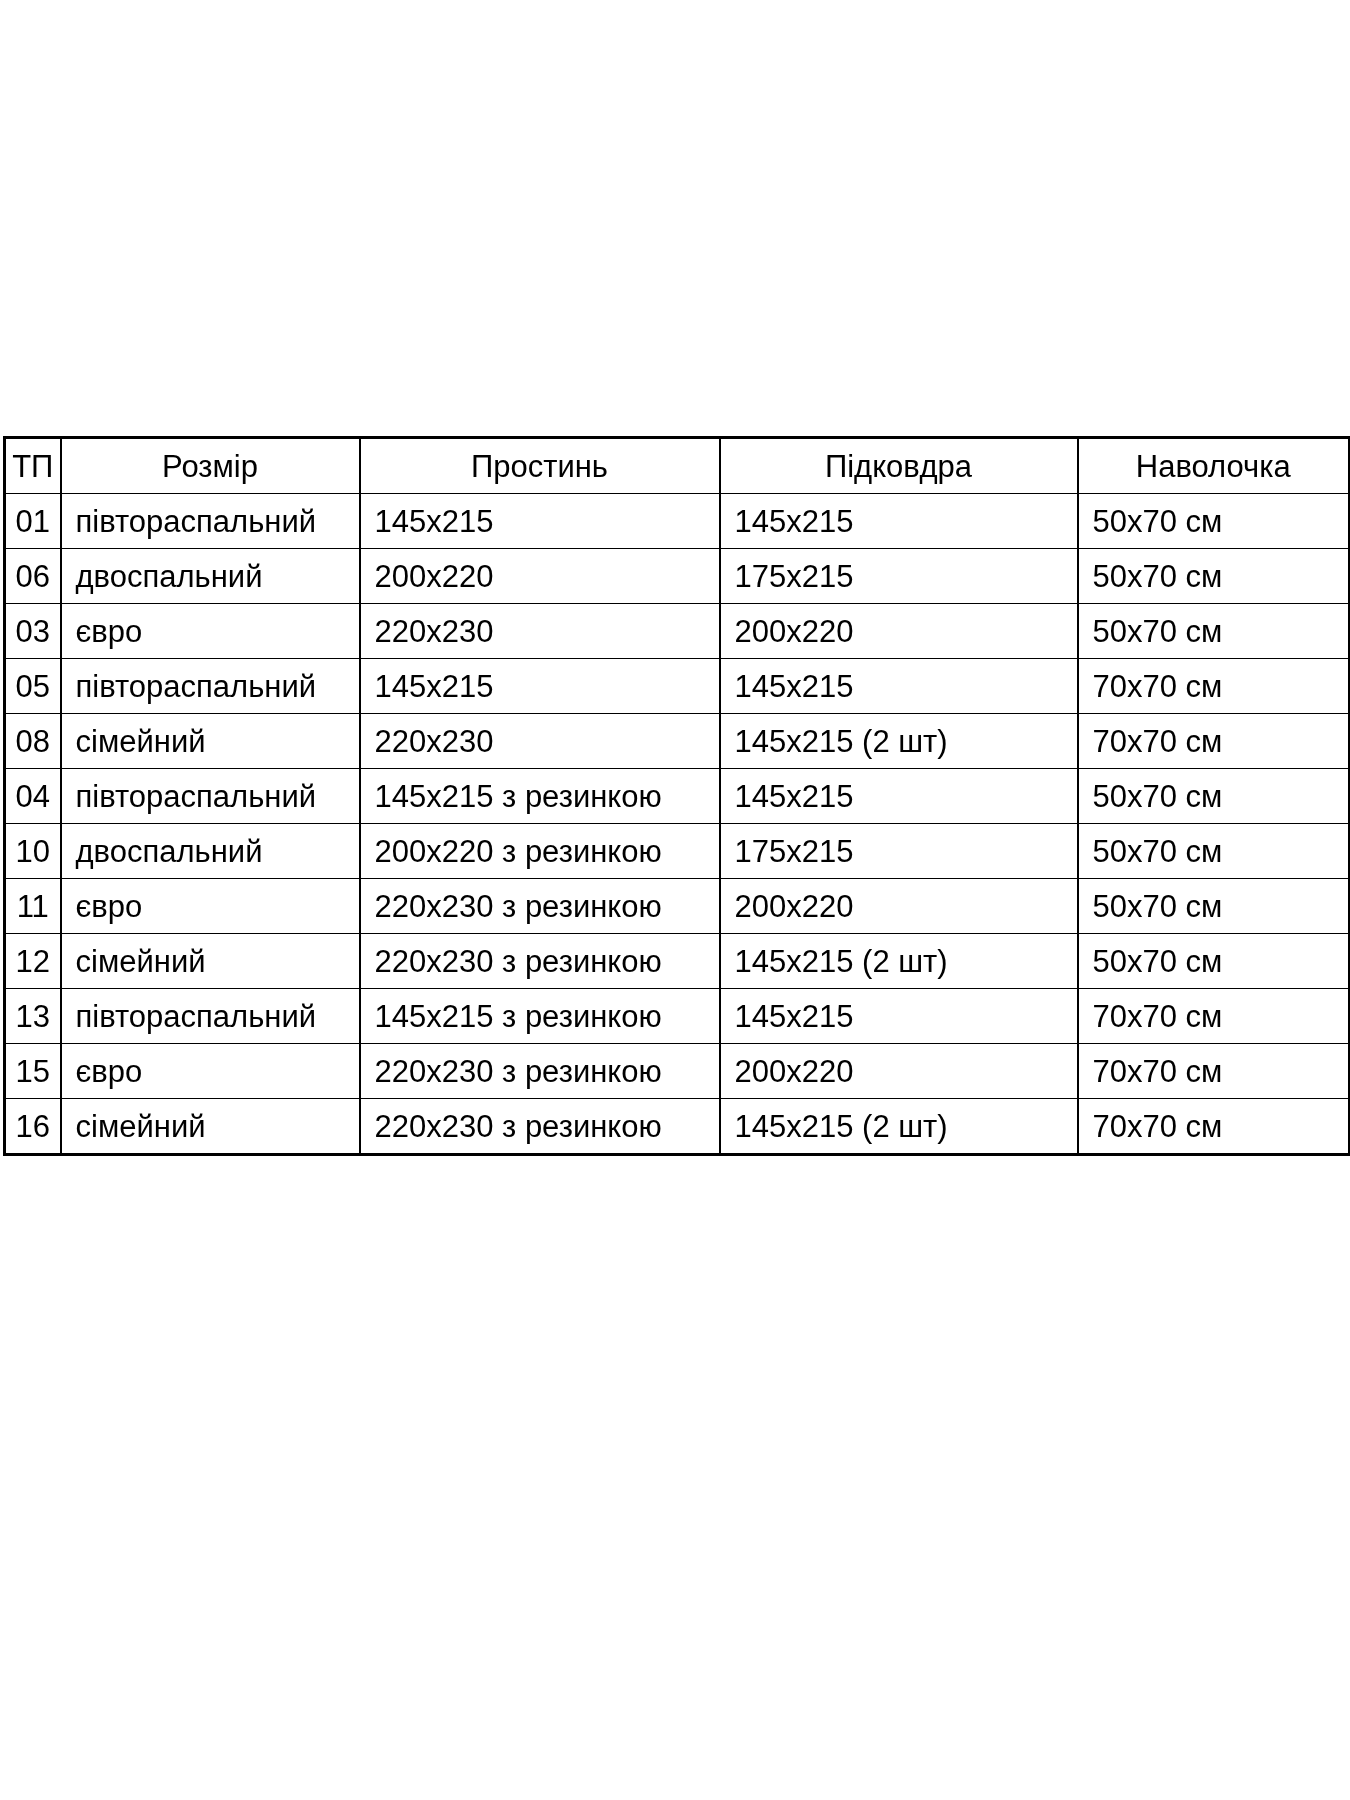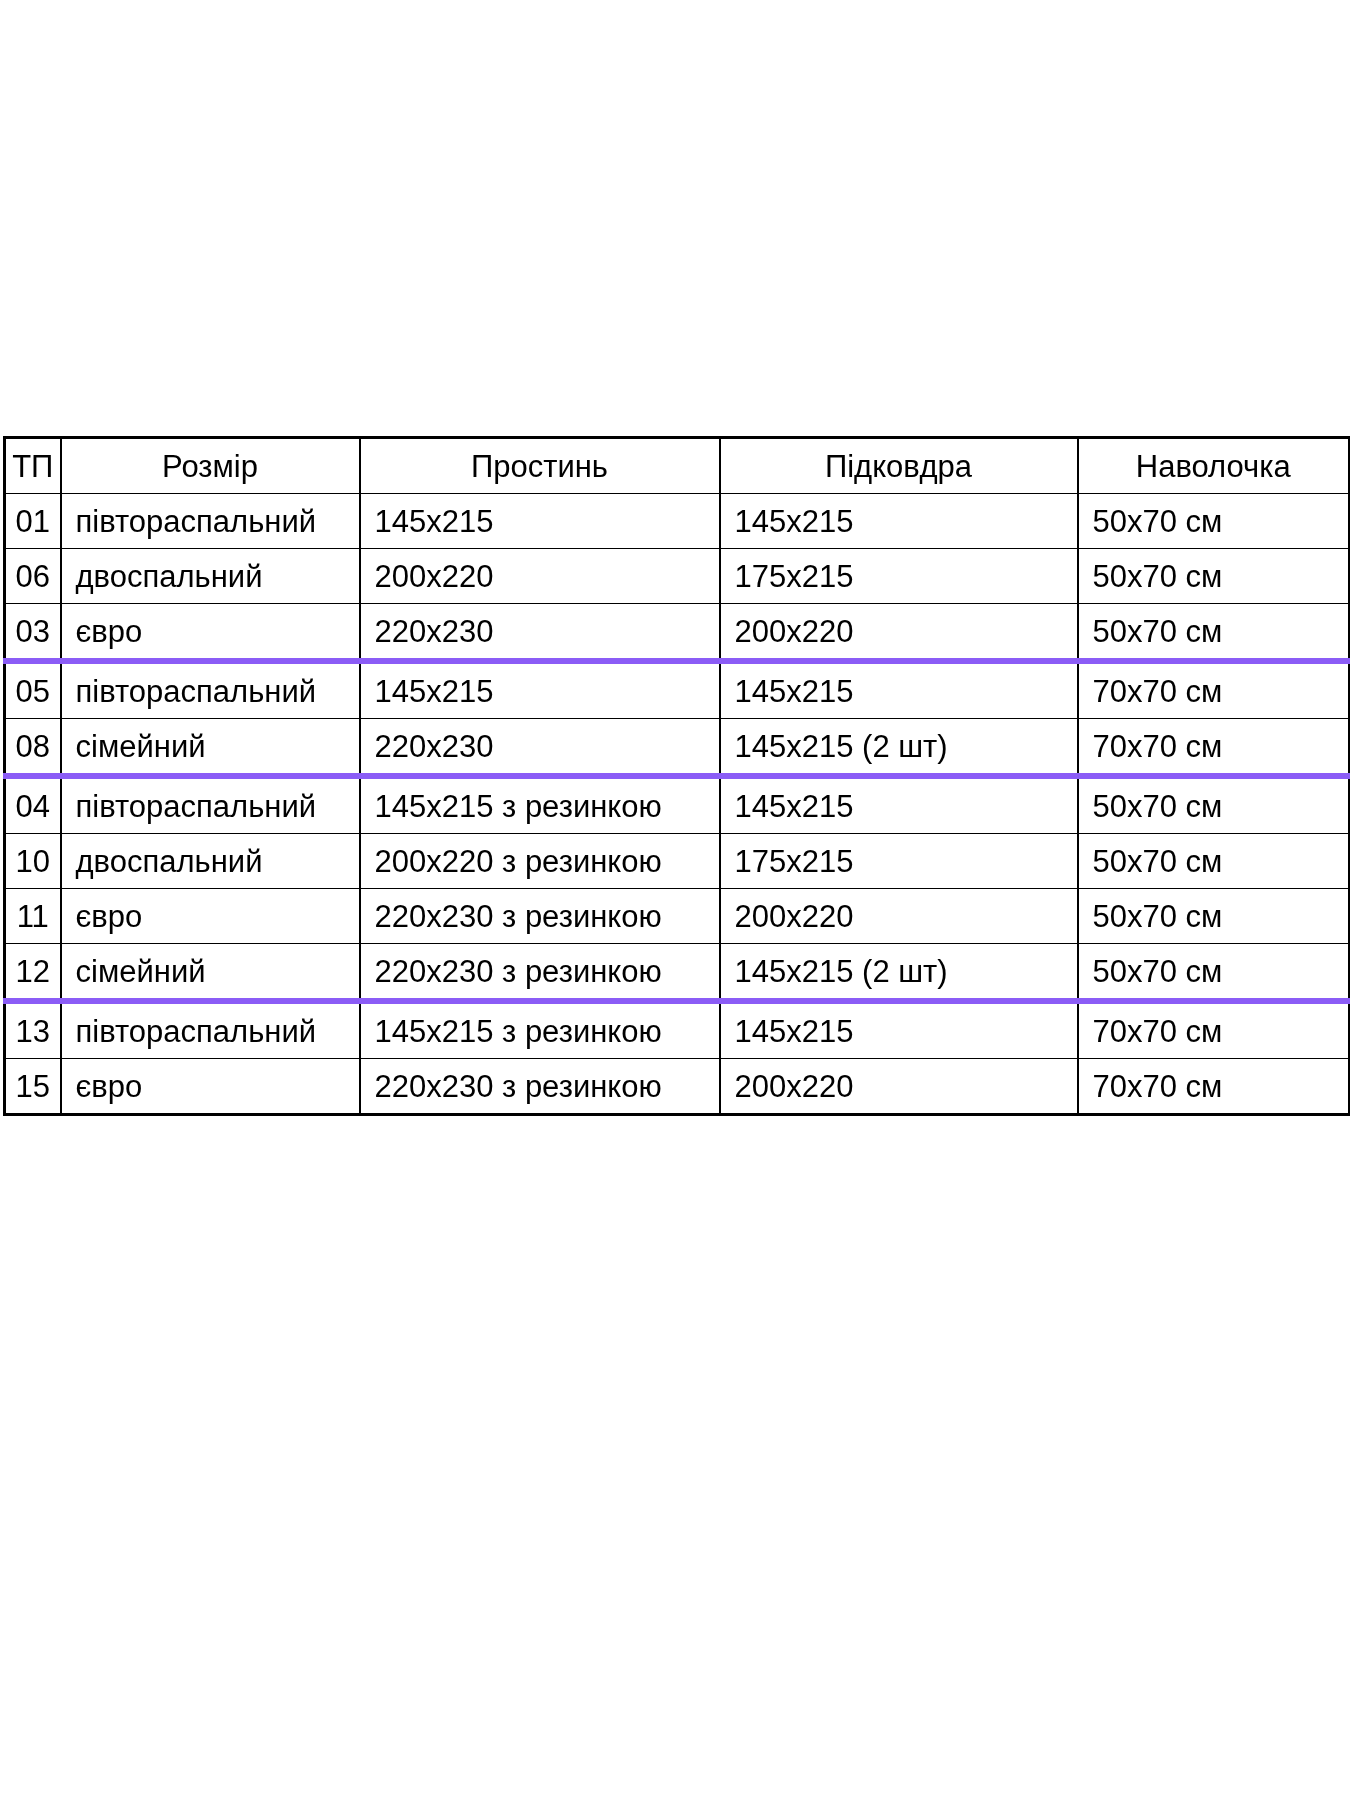--- a/index.html
+++ b/index.html
@@ -45,21 +45,21 @@
     padding: 0 4px;
     margin-left: 48px;
   }
   .size-table td:first-child,
   .size-table th:first-child {
     text-align: center;
     padding: 0;
   }
   
   .size-table tbody tr.group-start > td {
-    border-top: 6px solid #8b5cf6;
+    border-top: 1px solid #8b5cf6;
   }
 </style>
 </head>
 <body>
 
 <table class="size-table">
   <colgroup>
     <col style="width:56px">
     <col style="width:299px">
     <col style="width:360px">
@@ -146,14 +146,21 @@
         <td>145x215</td>
         <td>70x70 см</td>
       </tr>
       <tr>
         <td>15</td>
         <td>євро</td>
         <td>220x230 з резинкою</td>
         <td>200x220</td>
         <td>70x70 см</td>
       </tr>
+      <tr>
+        <td>16</td>
+        <td>сімейний</td>
+        <td>220x230 з резинкою</td>
+        <td>145x215 (2 шт)</td>
+        <td>70x70 см</td>
+      </tr>
     </tbody>
 </table>
 
 </body></html>

